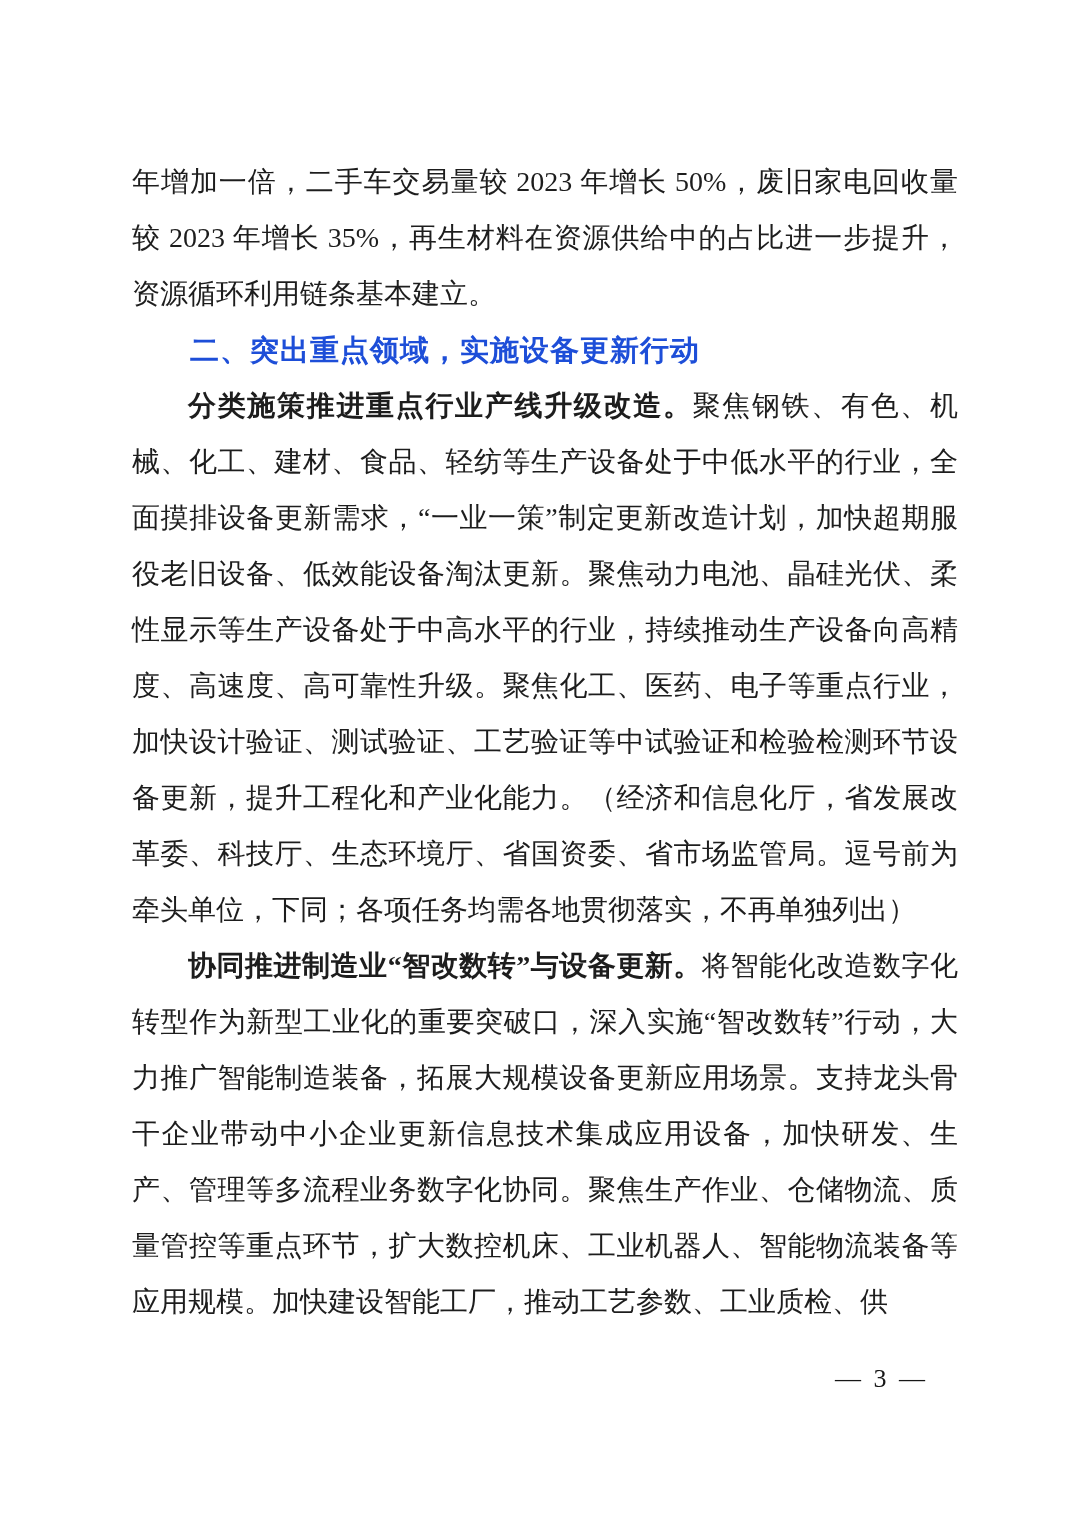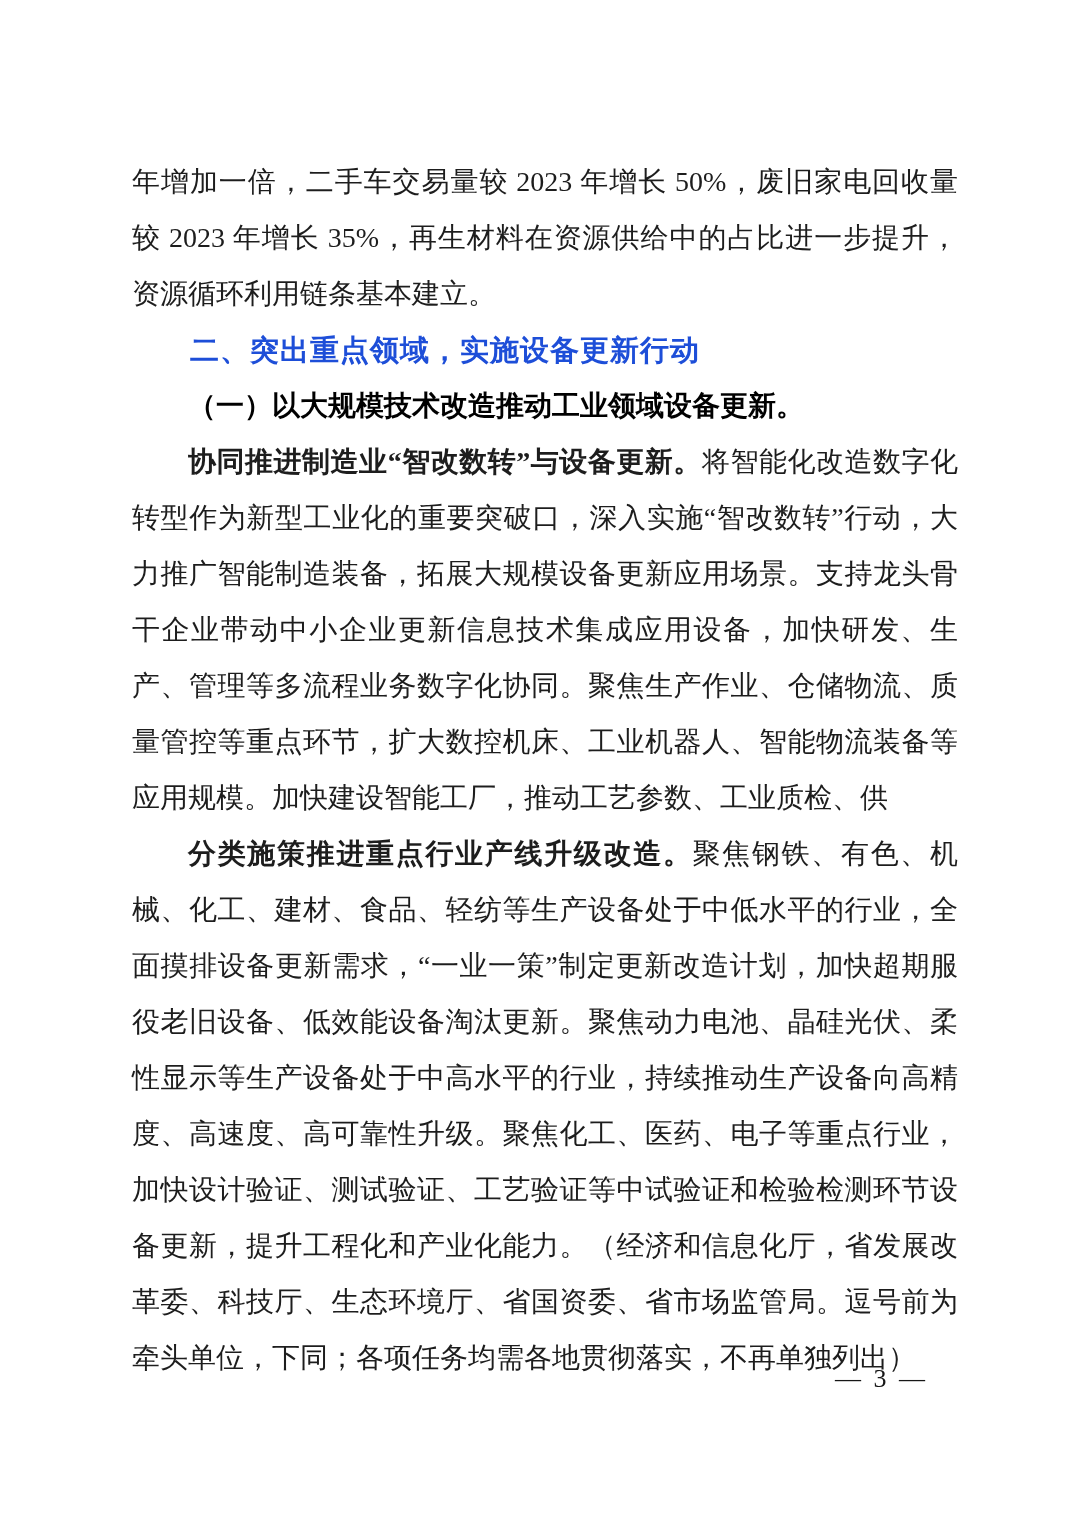--- a/index.html
+++ b/index.html
@@ -72,22 +72,21 @@
 </head>
 <body>
 
 <div class="page">
   <div class="content">
 
     <p class="para-continuation">年增加一倍，二手车交易量较 2023 年增长 50%，废旧家电回收量较 2023 年增长 35%，再生材料在资源供给中的占比进一步提升，资源循环利用链条基本建立。</p>
 
     <h2 class="section-heading">二、突出重点领域，实施设备更新行动</h2>
 
-    <h3 class="subsection-heading">（一）以大规模技术改造推动工业领域设备更新。</h3>
+
+    <p class="para-indent"><span class="lead-sentence">分类施策推进重点行业产线升级改造。</span><span>聚焦钢铁、有色、机械、化工、建材、食品、轻纺等生产设备处于中低水平的行业，全面摸排设备更新需求，“一业一策”制定更新改造计划，加快超期服役老旧设备、低效能设备淘汰更新。聚焦动力电池、晶硅光伏、柔性显示等生产设备处于中高水平的行业，持续推动生产设备向高精度、高速度、高可靠性升级。聚焦化工、医药、电子等重点行业，加快设计验证、测试验证、工艺验证等中试验证和检验检测环节设备更新，提升工程化和产业化能力。（经济和信息化厅，省发展改革委、科技厅、生态环境厅、省国资委、省市场监管局。逗号前为牵头单位，下同；各项任务均需各地贯彻落实，不再单独列出）</span></p>
 
     <p class="para-indent"><span class="lead-sentence">协同推进制造业“智改数转”与设备更新。</span><span>将智能化改造数字化转型作为新型工业化的重要突破口，深入实施“智改数转”行动，大力推广智能制造装备，拓展大规模设备更新应用场景。支持龙头骨干企业带动中小企业更新信息技术集成应用设备，加快研发、生产、管理等多流程业务数字化协同。聚焦生产作业、仓储物流、质量管控等重点环节，扩大数控机床、工业机器人、智能物流装备等应用规模。加快建设智能工厂，推动工艺参数、工业质检、供</span></p>
-
-    <p class="para-indent"><span class="lead-sentence">分类施策推进重点行业产线升级改造。</span><span>聚焦钢铁、有色、机械、化工、建材、食品、轻纺等生产设备处于中低水平的行业，全面摸排设备更新需求，“一业一策”制定更新改造计划，加快超期服役老旧设备、低效能设备淘汰更新。聚焦动力电池、晶硅光伏、柔性显示等生产设备处于中高水平的行业，持续推动生产设备向高精度、高速度、高可靠性升级。聚焦化工、医药、电子等重点行业，加快设计验证、测试验证、工艺验证等中试验证和检验检测环节设备更新，提升工程化和产业化能力。（经济和信息化厅，省发展改革委、科技厅、生态环境厅、省国资委、省市场监管局。逗号前为牵头单位，下同；各项任务均需各地贯彻落实，不再单独列出）</span></p>
 
   </div>
 
   <div class="page-number">— 3 —</div>
 </div>
 
 </body></html>

